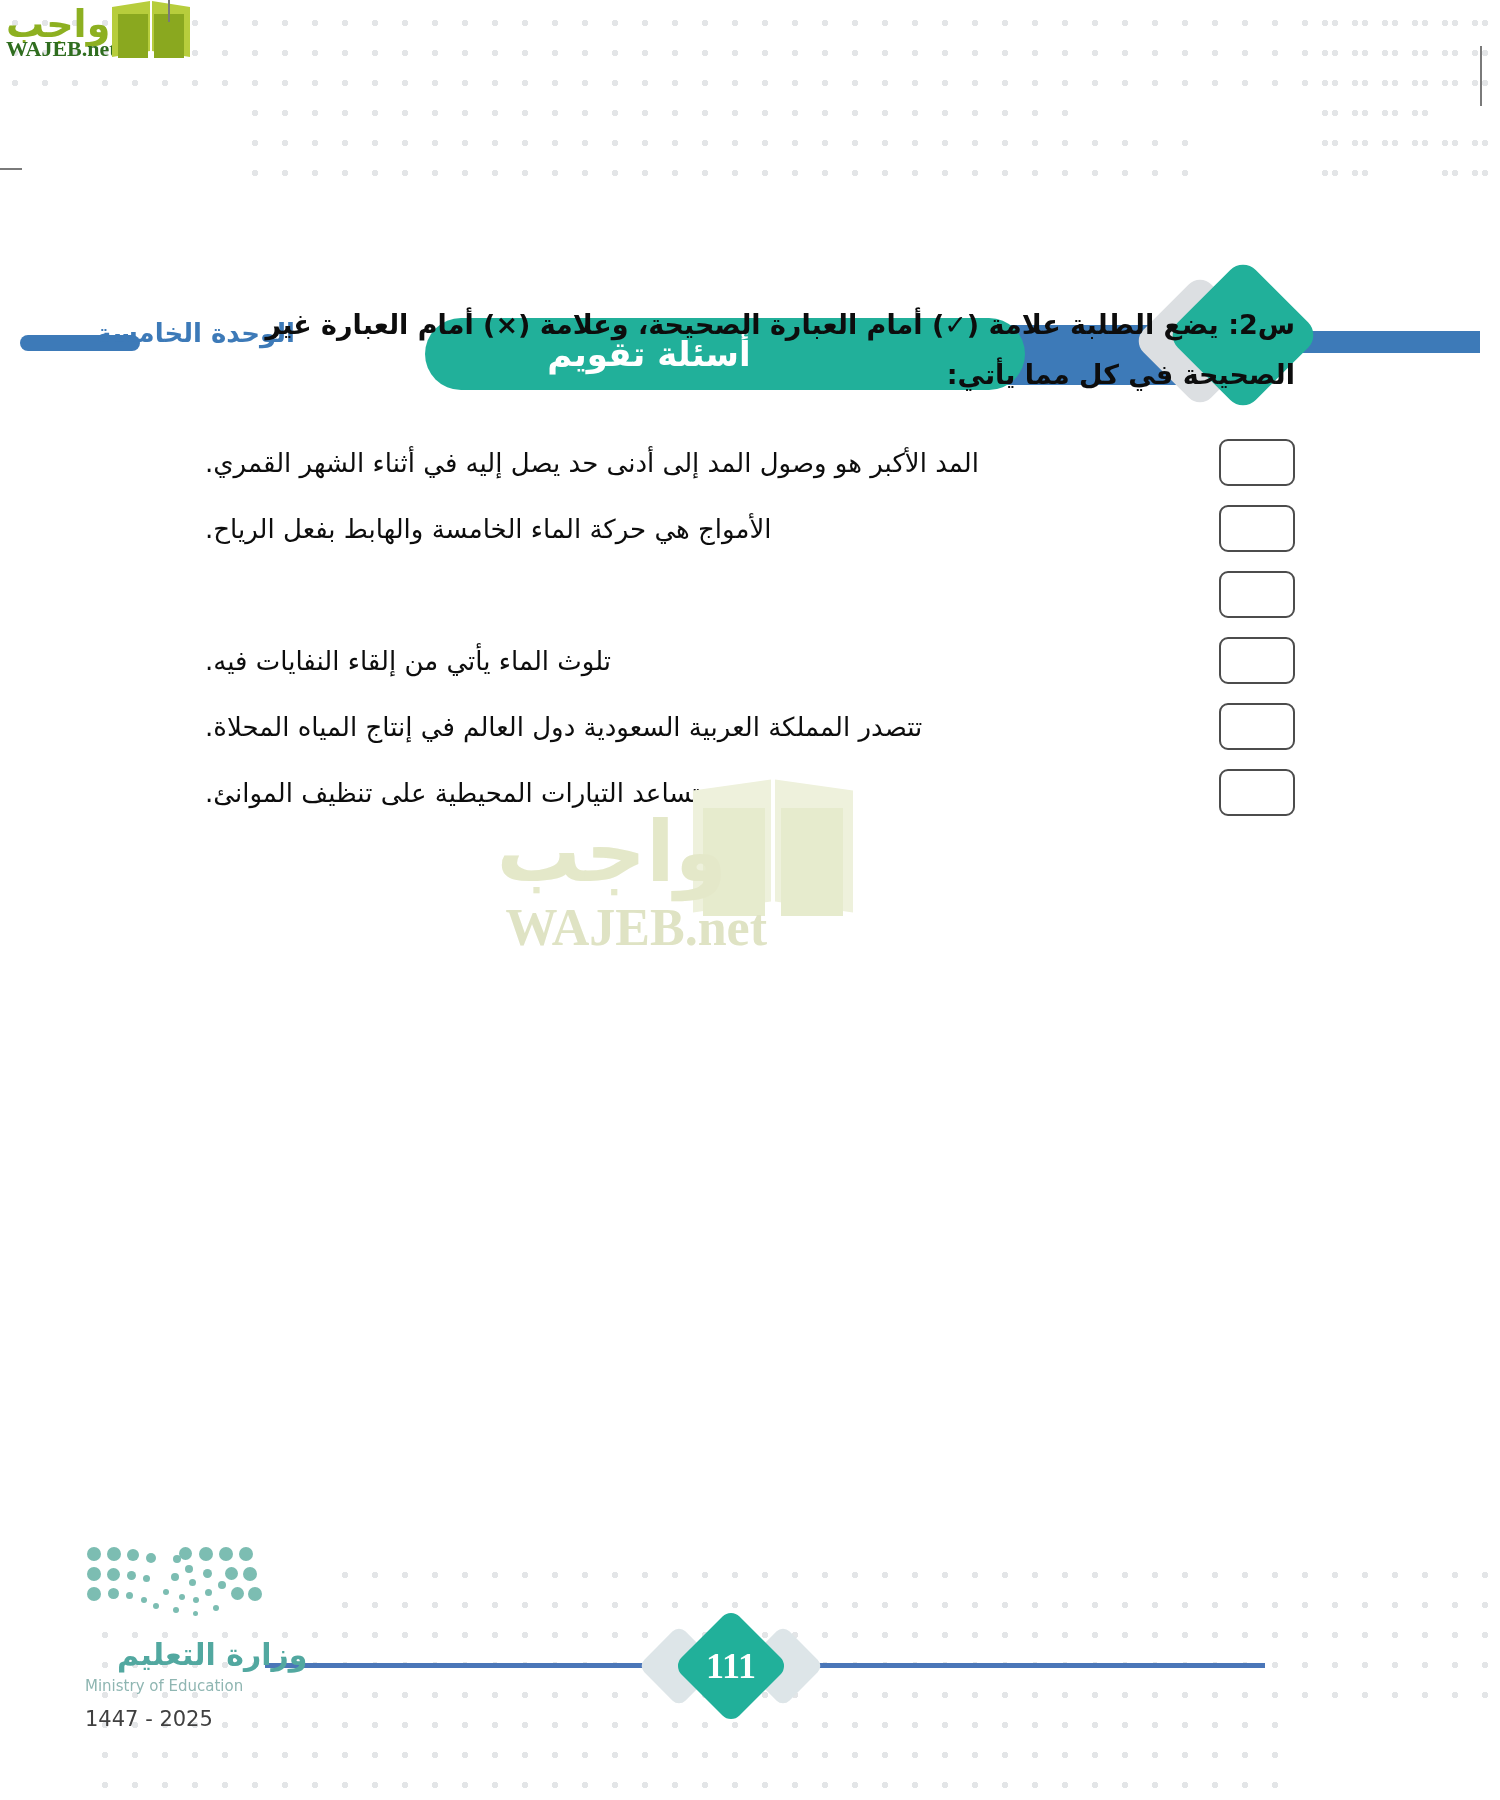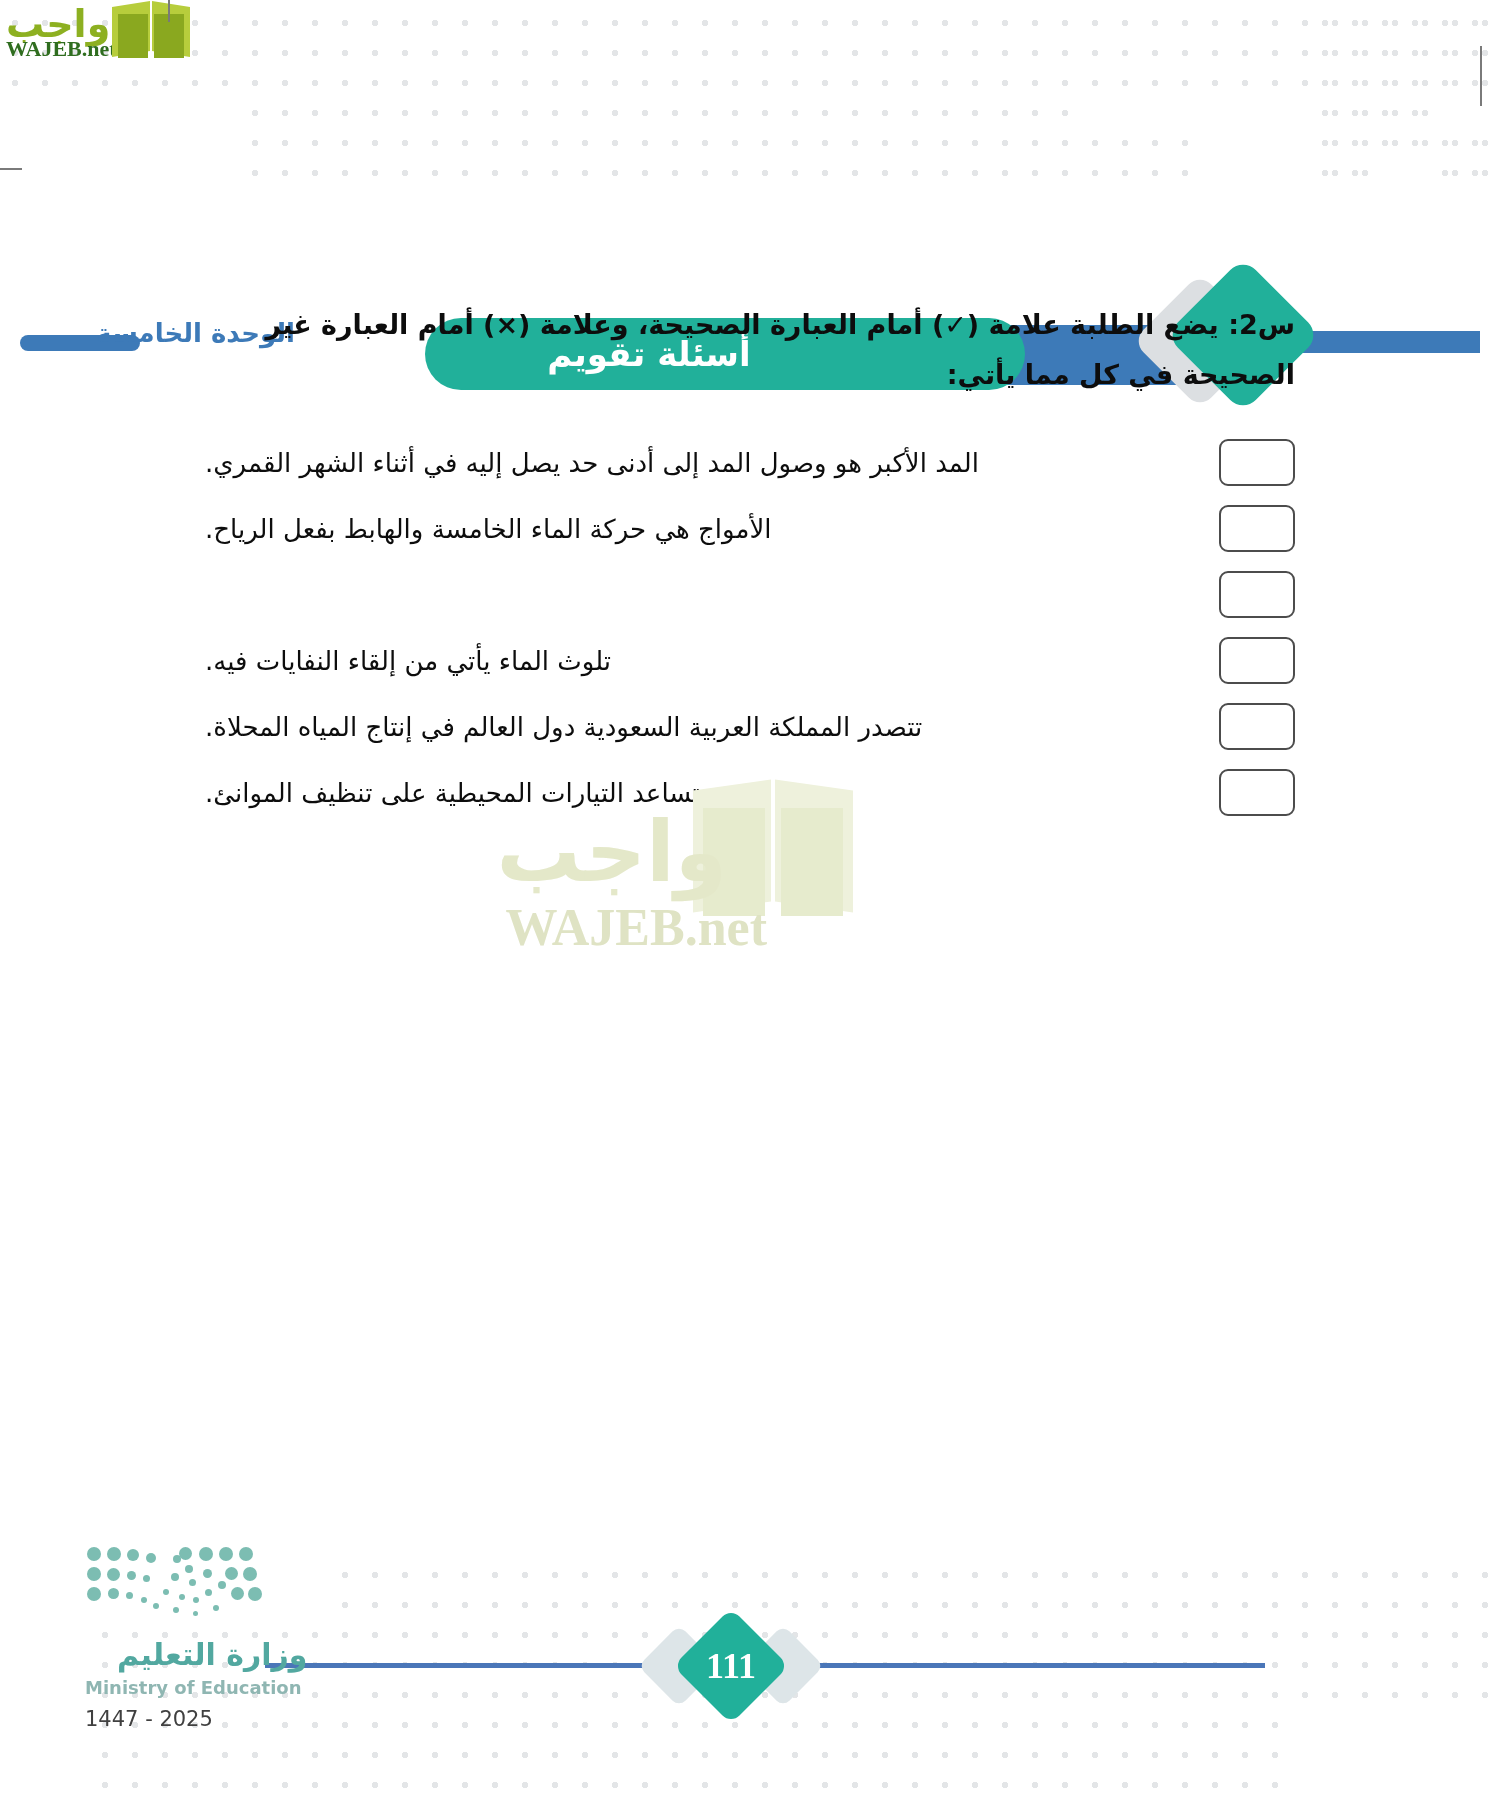--- a/index.html
+++ b/index.html
@@ -151,21 +151,21 @@
 
   #moe-logo{position:absolute;left:85px;top:1545px;width:260px;height:200px;}
   #moe-dots{position:absolute;left:0;top:0;width:200px;height:80px;}
   #moe-ar{
     position:absolute;left:0;top:92px;
     color:#52a8a0;font-size:30px;font-weight:700;direction:rtl;
     letter-spacing:1px;white-space:nowrap;margin-left:32px;
   }
   #moe-en{
     position:absolute;left:0;top:132px;
-    color:#8fb6b2;font-size:18px;white-space:nowrap;font-weight:bold;
+    color:#8fb6b2;font-size:15px;white-space:nowrap;
   }
   #moe-year{
     position:absolute;left:0;top:162px;
     color:#404040;font-size:21px;white-space:nowrap;
   }
   .moe-dot{position:absolute;border-radius:50%;background:#7cbdb2;}
 
   
   .crop-mark{position:absolute;background:#7a7a7a;}
 </style>

